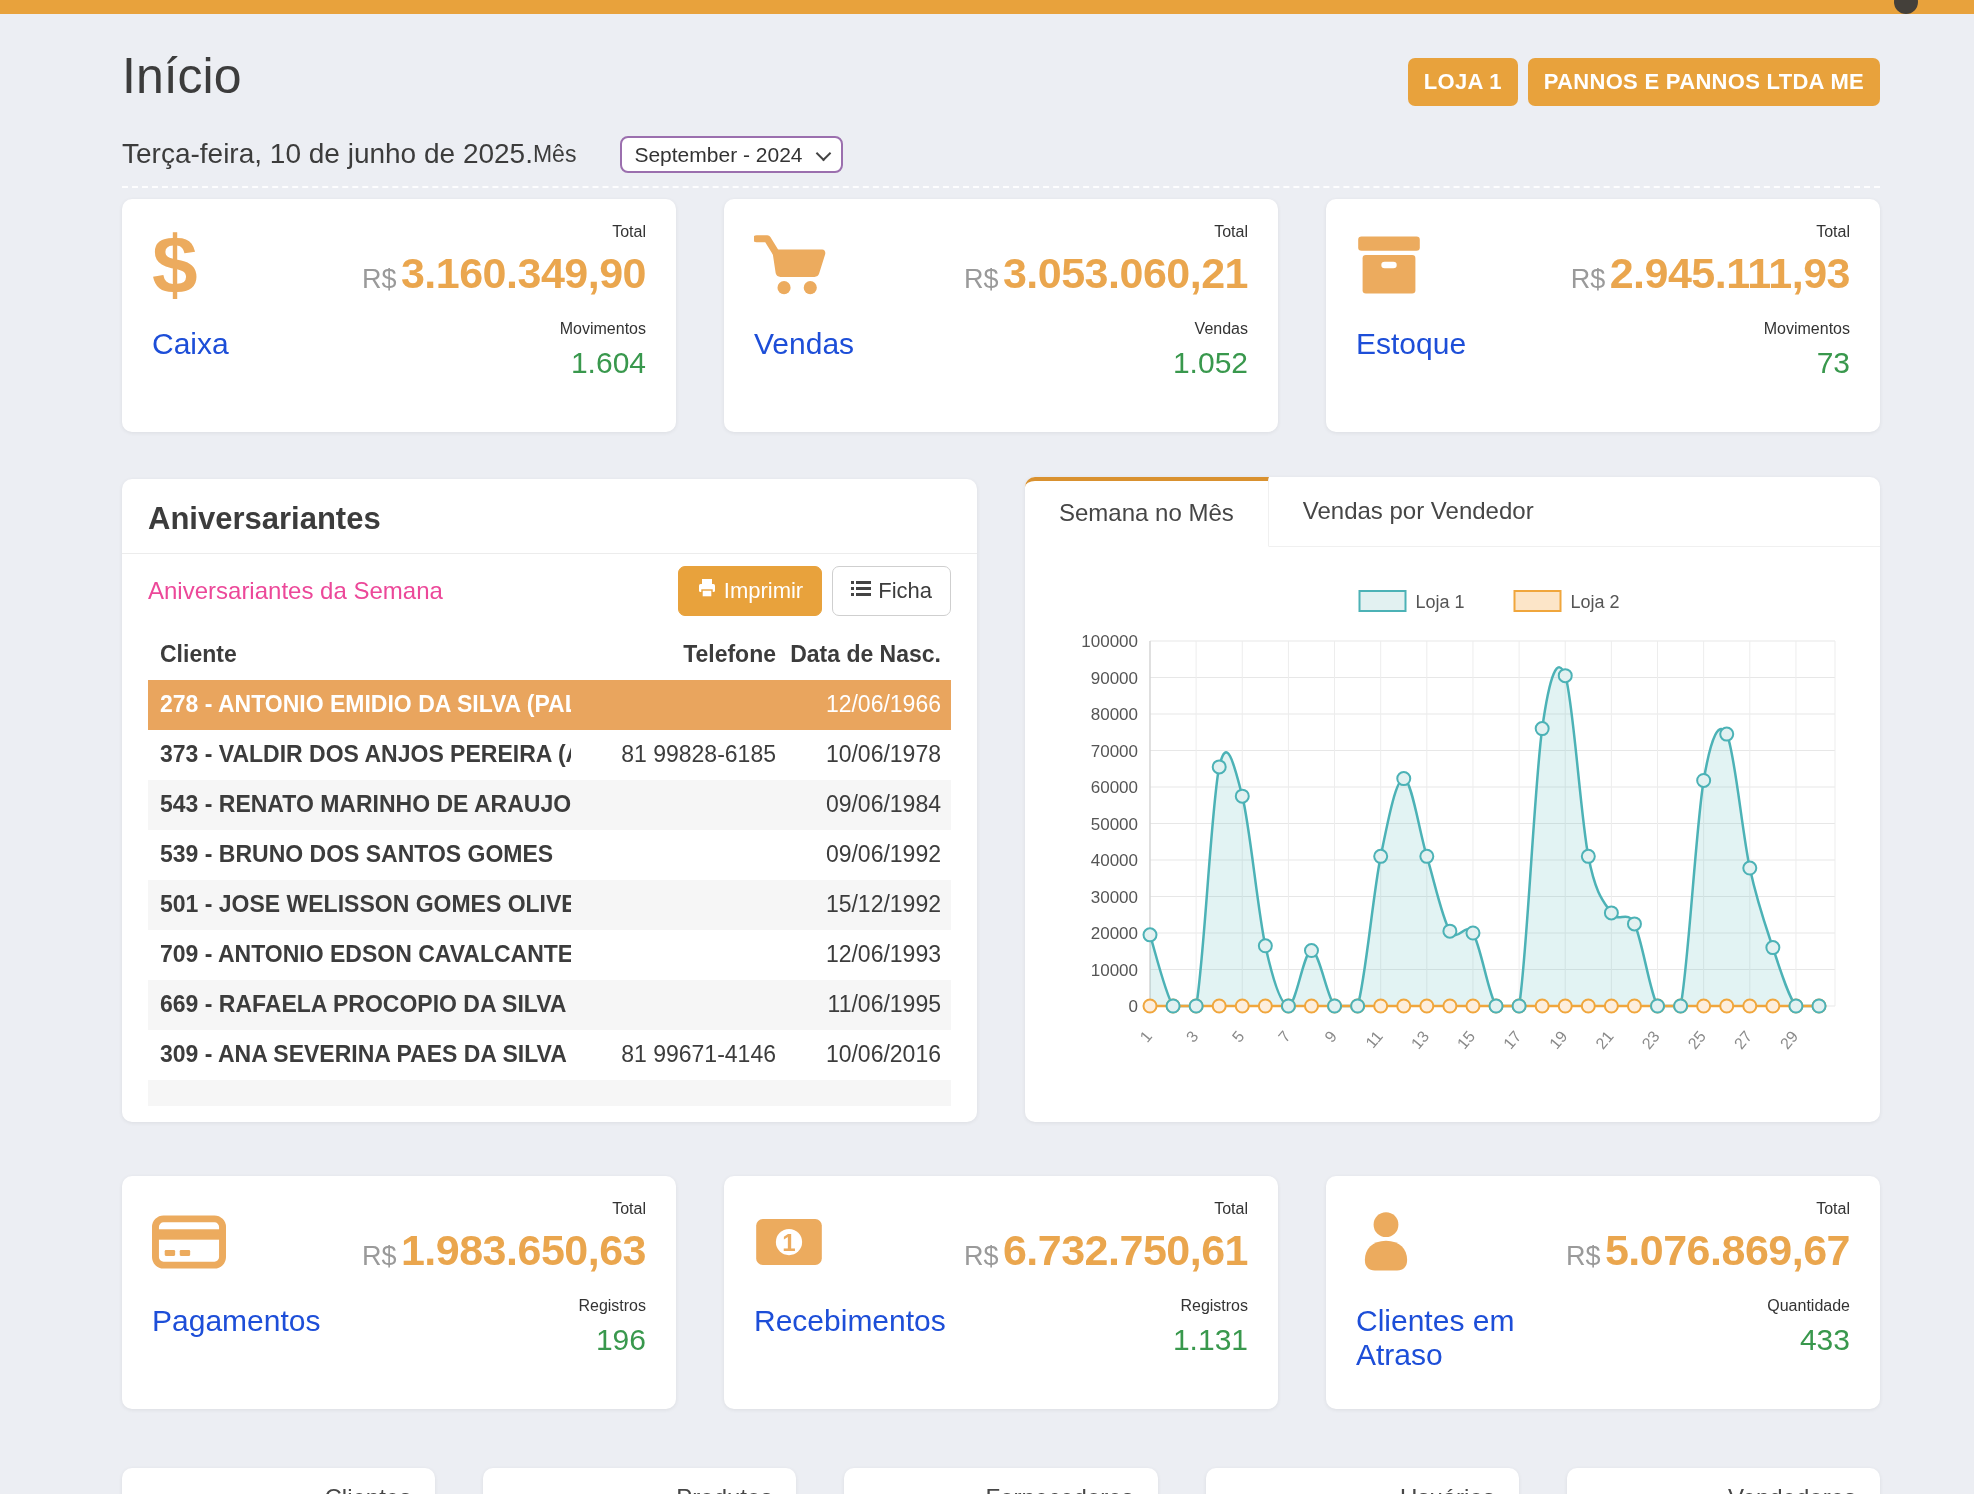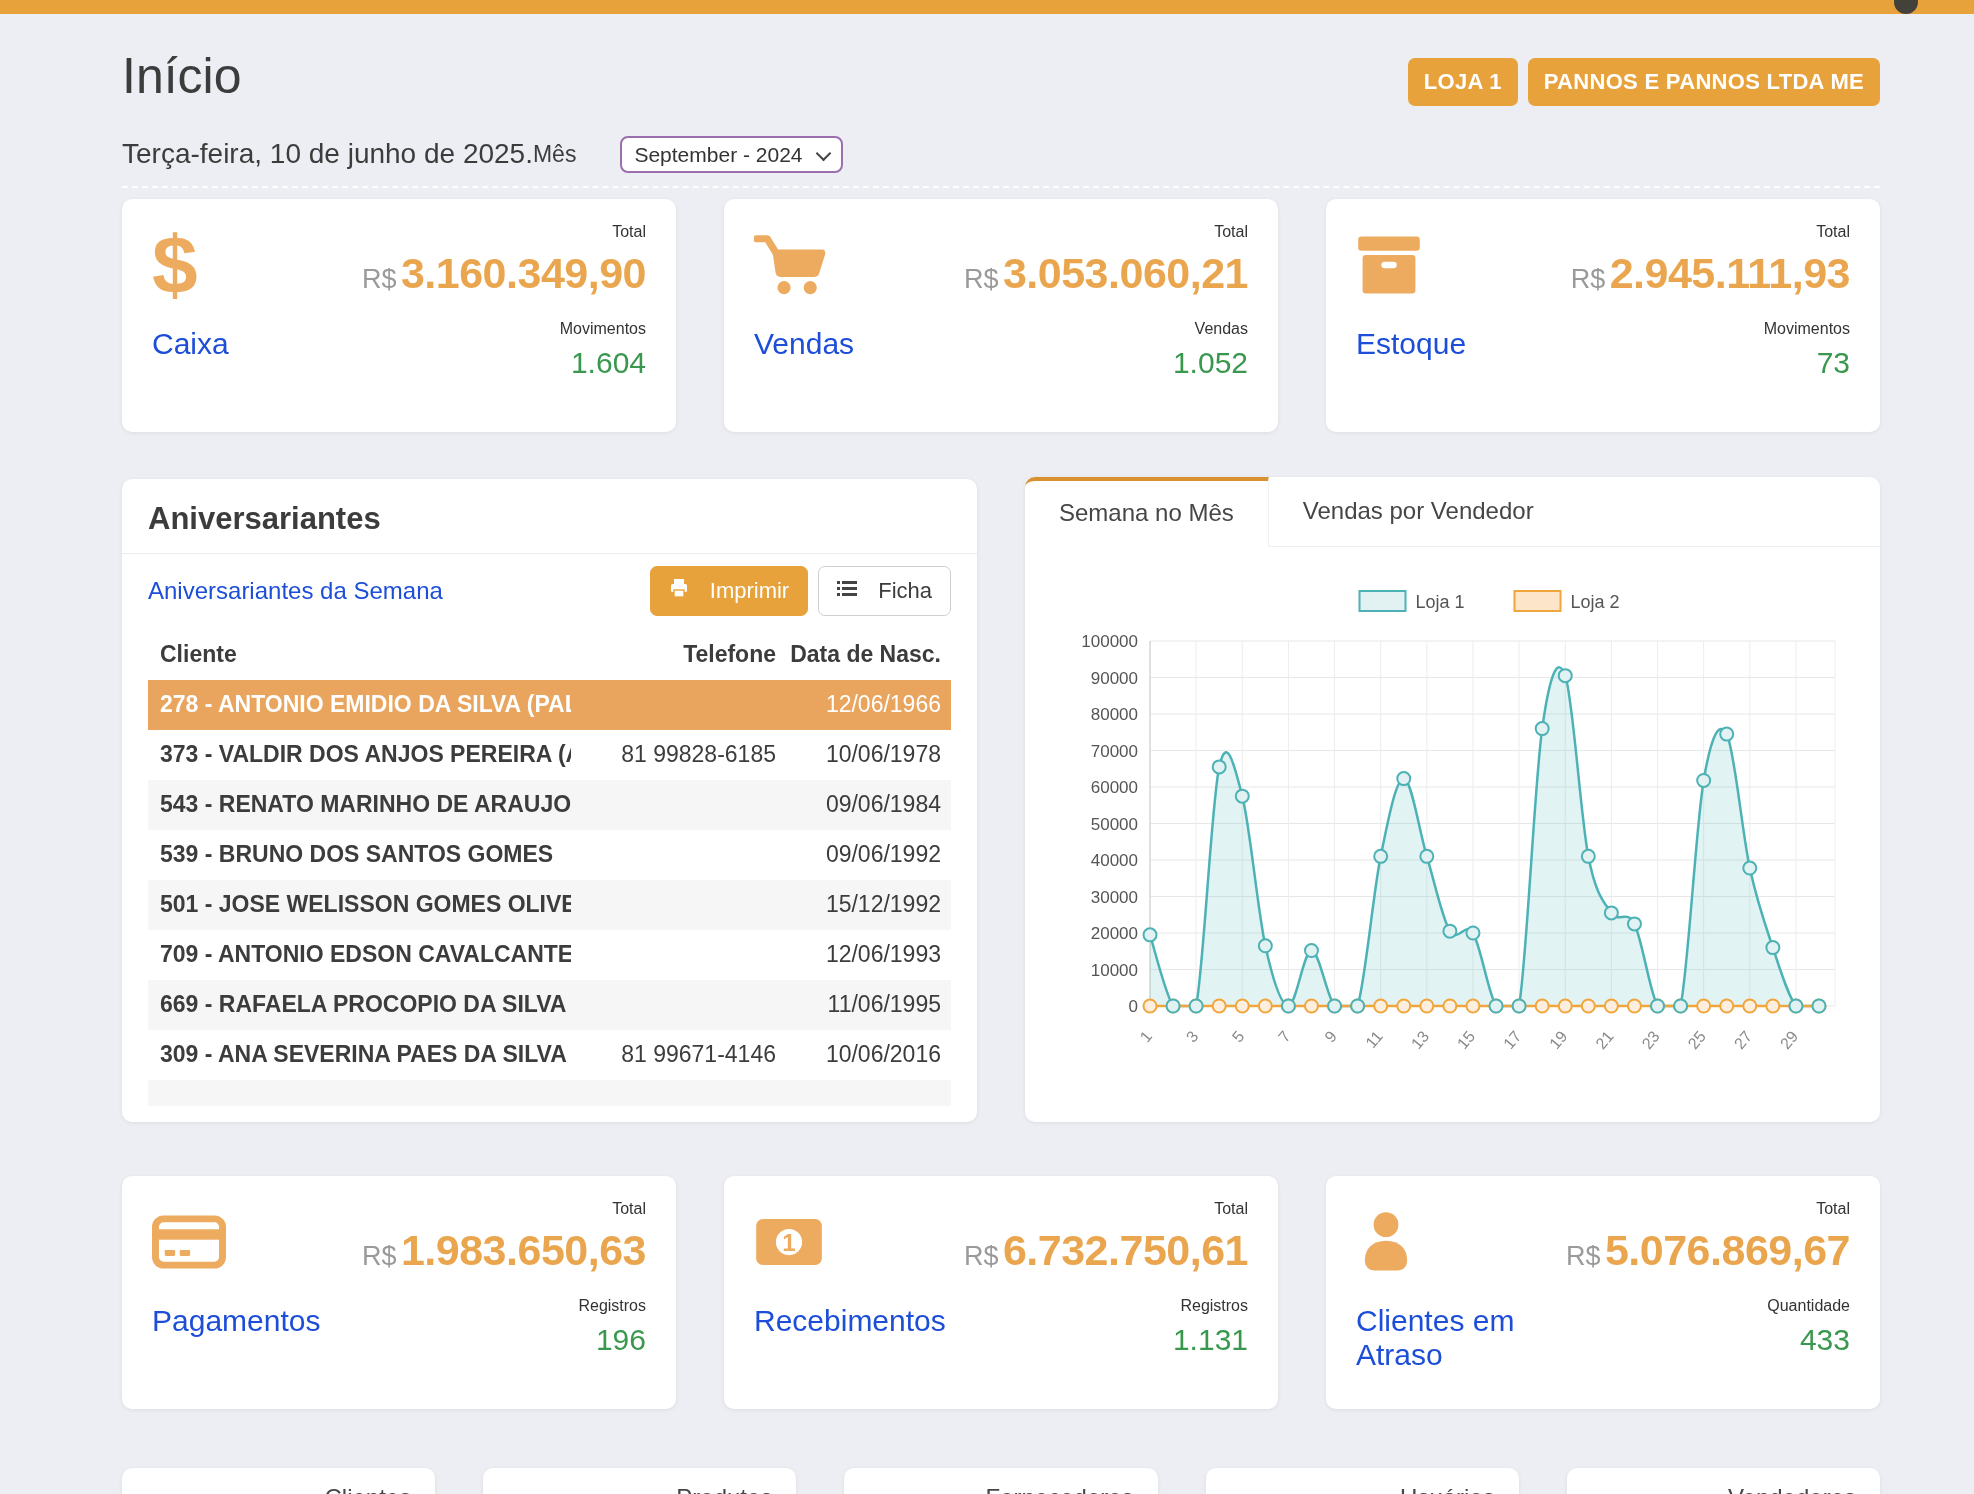--- a/index.html
+++ b/index.html
@@ -64,24 +64,24 @@
   .t-count { margin-top: 8px; font-size: 30px; color: #39984d; }
 
   
   .mid { display: grid; grid-template-columns: 1fr 1fr; gap: 48px; margin-top: 47px; }
 
   
   .bpanel { height: 643px; padding: 22px 26px; overflow: hidden; }
   .bpanel-title { font-size: 31px; font-weight: 700; color: #3c3c3c; }
   .bpanel-divider { border-bottom: 1px solid #ececec; margin: 16px -26px 0 -26px; }
   .bsub-row { display: flex; justify-content: space-between; align-items: center; margin-top: 12px; }
-  .bsub-title { font-size: 24px; color: #1d4ed8; }
+  .bsub-title { font-size: 24px; color: #ec4899; }
   .bbuttons { display: flex; gap: 10px; }
   .btn {
-    display: inline-flex; align-items: center; gap: 21px;
+    display: inline-flex; align-items: center; gap: 7px;
     font-family: inherit; font-size: 22px; border-radius: 7px;
     padding: 0 18px; height: 50px; cursor: pointer;
   }
   .btn-orange { background: #e8a23c; color: #fff; border: 1px solid #e8a23c; }
   .btn-white { background: #fff; color: #3c3c3c; border: 1px solid #cfcfcf; }
   .btable { margin-top: 14px; }
   .thead { display: flex; align-items: center; height: 50px; font-weight: 700; font-size: 23px; }
   .trows .trow { display: flex; align-items: center; height: 50px; font-size: 23px; }
   .trows .trow:nth-child(odd) { background: #f6f6f6; }
   .trow.hl { background: #e9a55e !important; color: #fff; }

